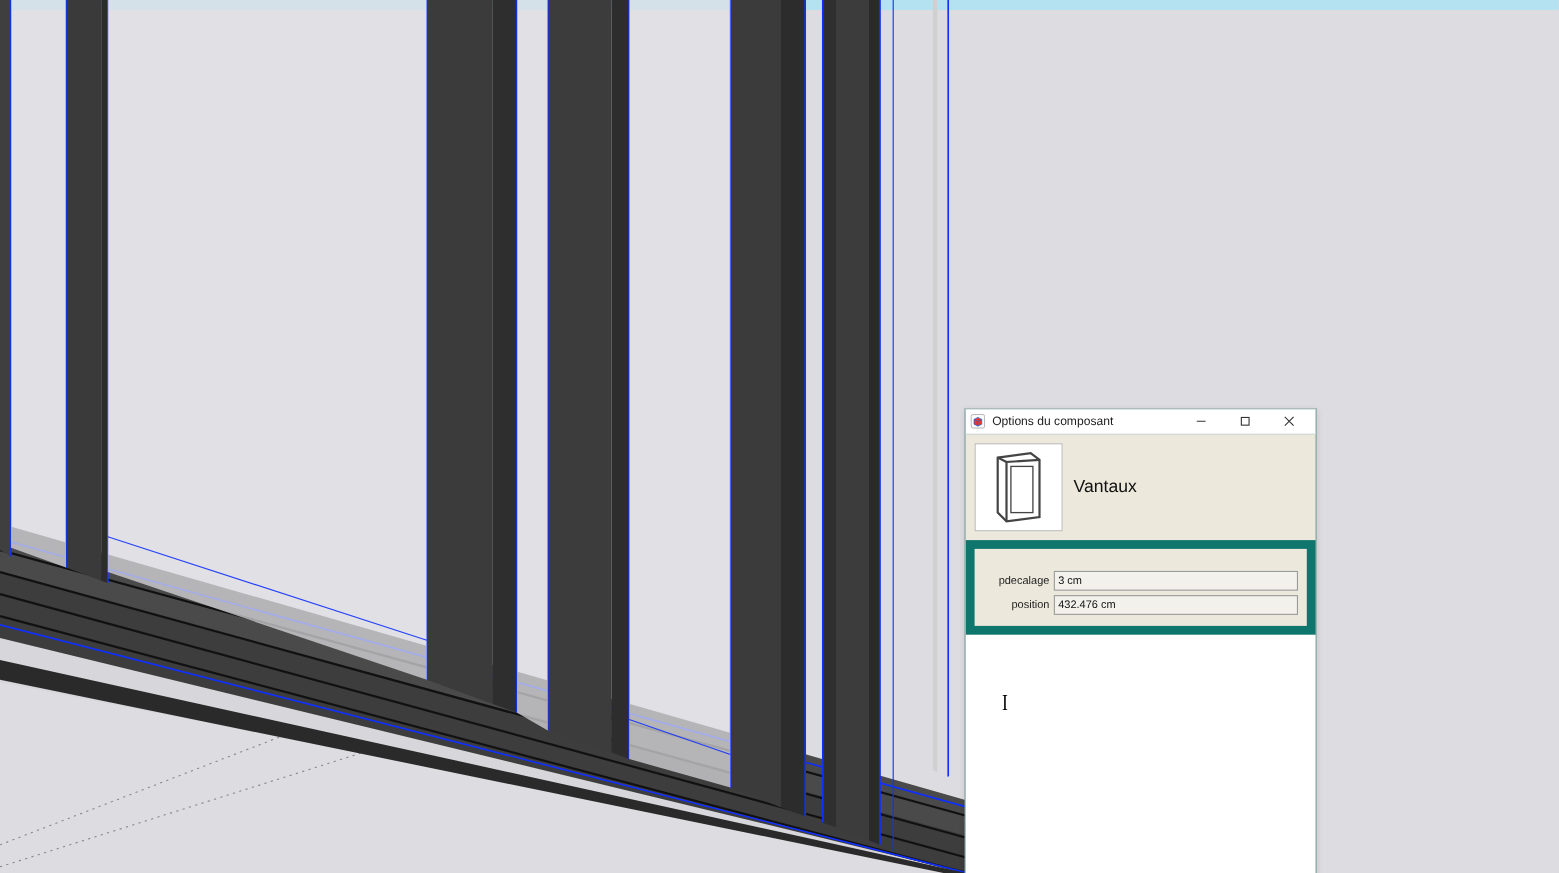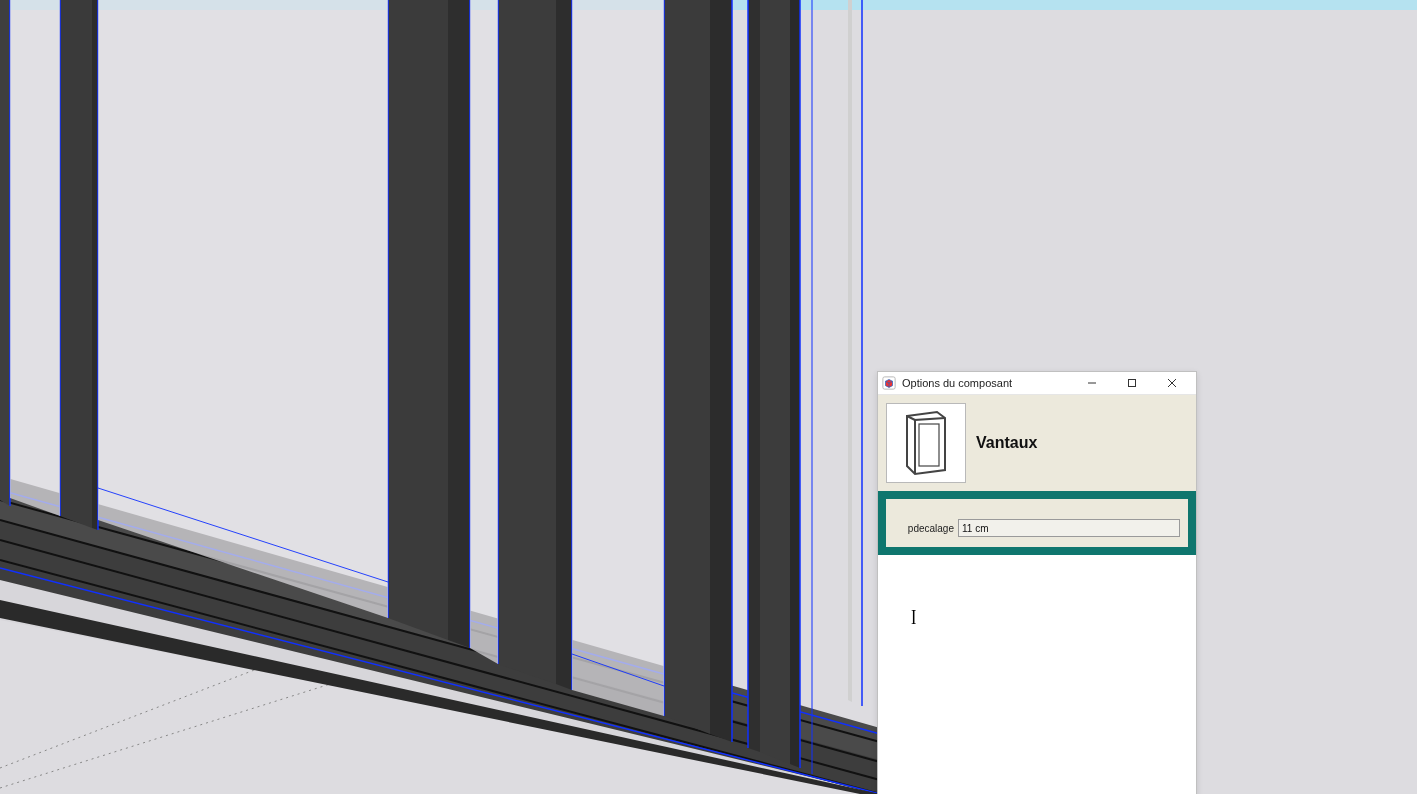--- a/index.html
+++ b/index.html
@@ -64,21 +64,21 @@
   }
   .thumb {
     width: 78px; height: 78px;
     background: #ffffff;
     border: 1px solid #b9b9b9;
     position: relative;
     overflow: hidden;
   }
   .thumb svg { width:100%; height:100%; }
   .header .comp-name {
-    font-weight: bold;
+    font-weight: normal;
     font-size: 16px;
     color: #111;
     font-family: Arial, sans-serif;
   }
 
   .props {
     margin: 8px;
     padding: 20px 8px 10px 8px;
     background: #ece9dc;
   }
@@ -245,20 +245,24 @@
           <rect x="32" y="20" width="20" height="42" stroke-width="1.2"></rect>
         </g>
       </svg>
     </div>
     <div class="comp-name">Vantaux</div>
   </div>
 
   <div class="props">
     <div class="prop-row">
       <div class="prop-label">pdecalage</div>
-      <div class="prop-input">11 cm</div>
+      <div class="prop-input">3 cm</div>
+    </div>
+    <div class="prop-row">
+      <div class="prop-label">position</div>
+      <div class="prop-input">432.476 cm</div>
     </div>
   </div>
 
   <div class="blank">
     <span class="cursor">I</span>
   </div>
 </div>
 
 </body></html>

